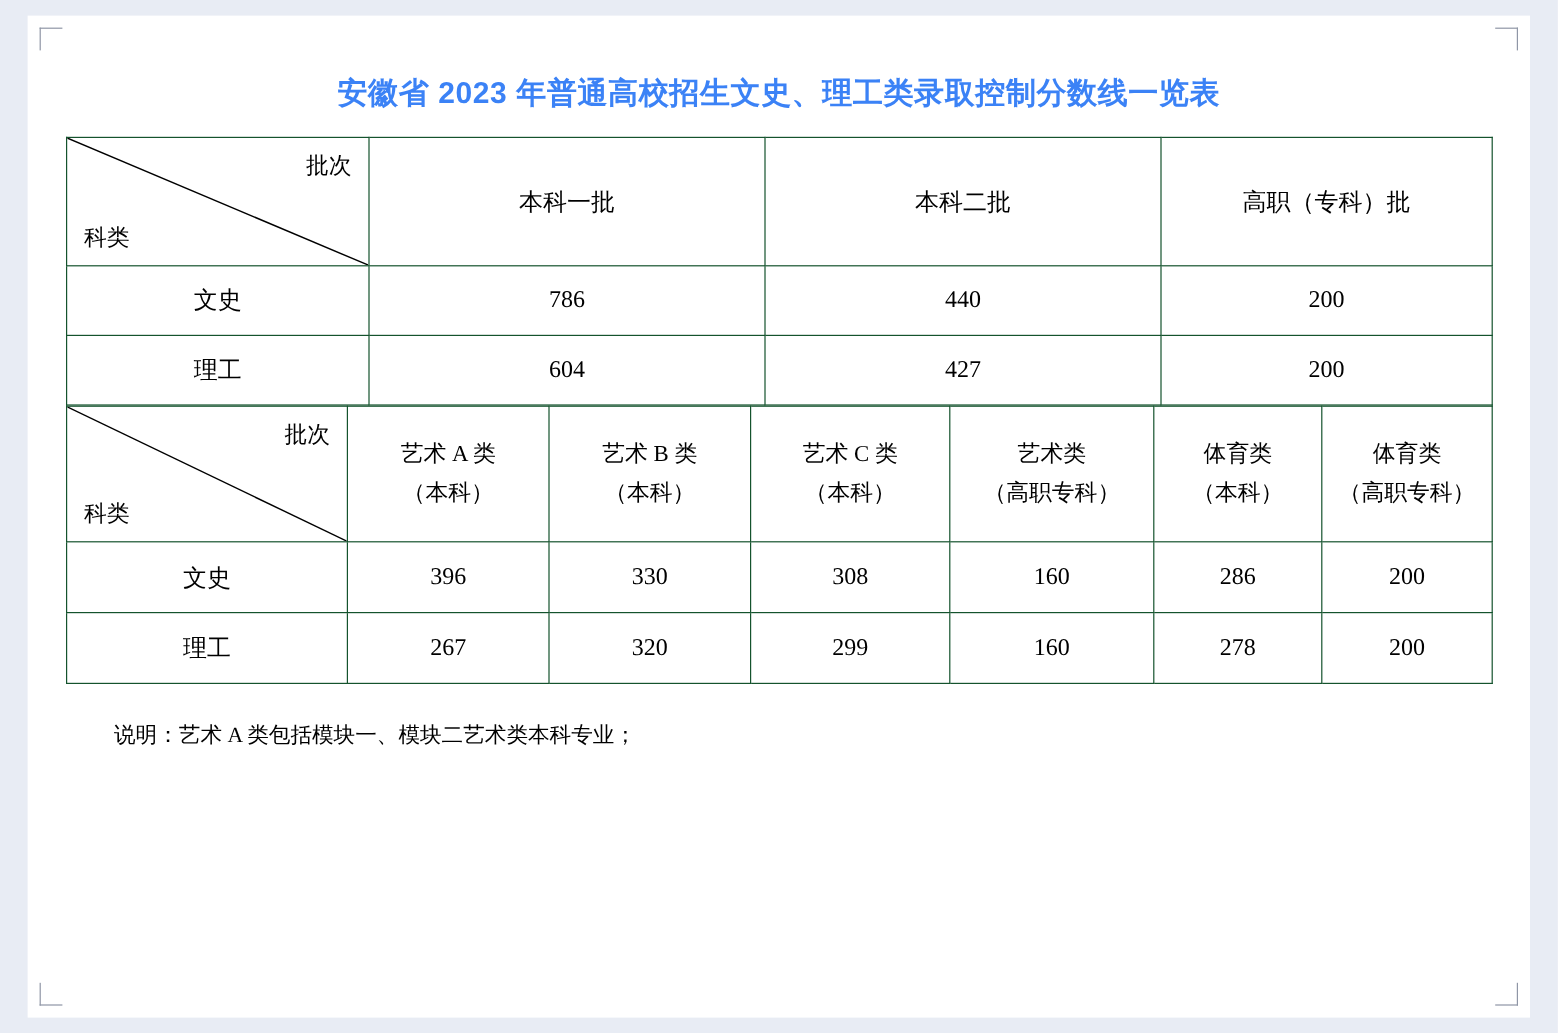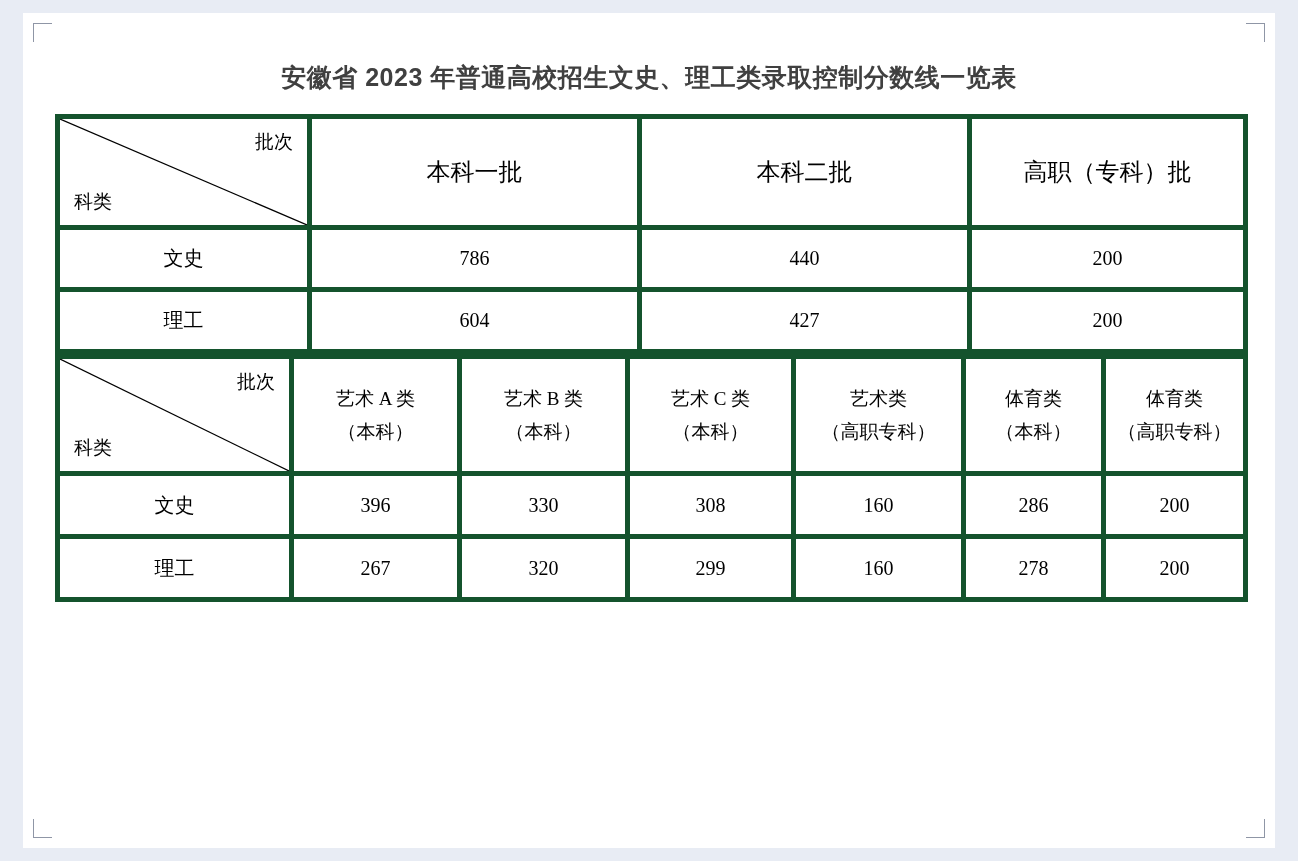--- a/index.html
+++ b/index.html
@@ -41,35 +41,35 @@
     width: 1188px;
   }
 
   h1.doc-title {
     font-family: "Liberation Sans", "DejaVu Sans", sans-serif;
     font-size: 25px;
     font-weight: bold;
     text-align: center;
     letter-spacing: 0.5px;
     margin: 18px 0 20px 0;
-    color: #404040;
+    color: #3b82f6;
   }
   h1.doc-title.second {
     margin-top: 58px;
     margin-bottom: 20px;
   }
 
   table.score {
     border-collapse: collapse;
     width: 1188px;
     table-layout: fixed;
     color: #000;
   }
   table.score td, table.score th {
-    border: 5px solid #14532d;
+    border: 1px solid #14532d;
     text-align: center;
     vertical-align: middle;
     font-weight: normal;
     font-size: 20px;
     font-family: "Liberation Serif", "DejaVu Serif", serif;
   }
 
   
   .corner {
     position: relative;
@@ -90,21 +90,21 @@
     font-size: 19px;
   }
   .corner .lbl-bot {
     position: absolute;
     left: 14px;
     bottom: 10px;
     font-size: 19px;
   }
 
   table.t1 .corner { height: 104px; }
-  table.t1 td.hd { font-size: 24px; height: 104px; text-align: center; }
+  table.t1 td.hd { font-size: 20px; height: 104px; text-align: center; }
   table.t1 td.rowlabel { height: 55px; font-size: 20px; }
   table.t1 td.val { height: 55px; font-size: 20px; }
 
   table.t2 .corner { height: 110px; }
   table.t2 td.hd { font-size: 19px; height: 110px; line-height: 1.75; }
   table.t2 td.rowlabel { height: 56px; font-size: 20px; }
   table.t2 td.val { height: 56px; font-size: 20px; }
 
   .notes {
     margin-top: 26px;
@@ -225,16 +225,17 @@
           <td class="val">320</td>
           <td class="val">299</td>
           <td class="val">160</td>
           <td class="val">278</td>
           <td class="val">200</td>
         </tr>
       </tbody>
     </table>
 
     <div class="notes">
+      <div class="note-line first">说明：艺术 A 类包括模块一、模块二艺术类本科专业；</div>
     </div>
 
   </div>
 </div>
 
 </body></html>

